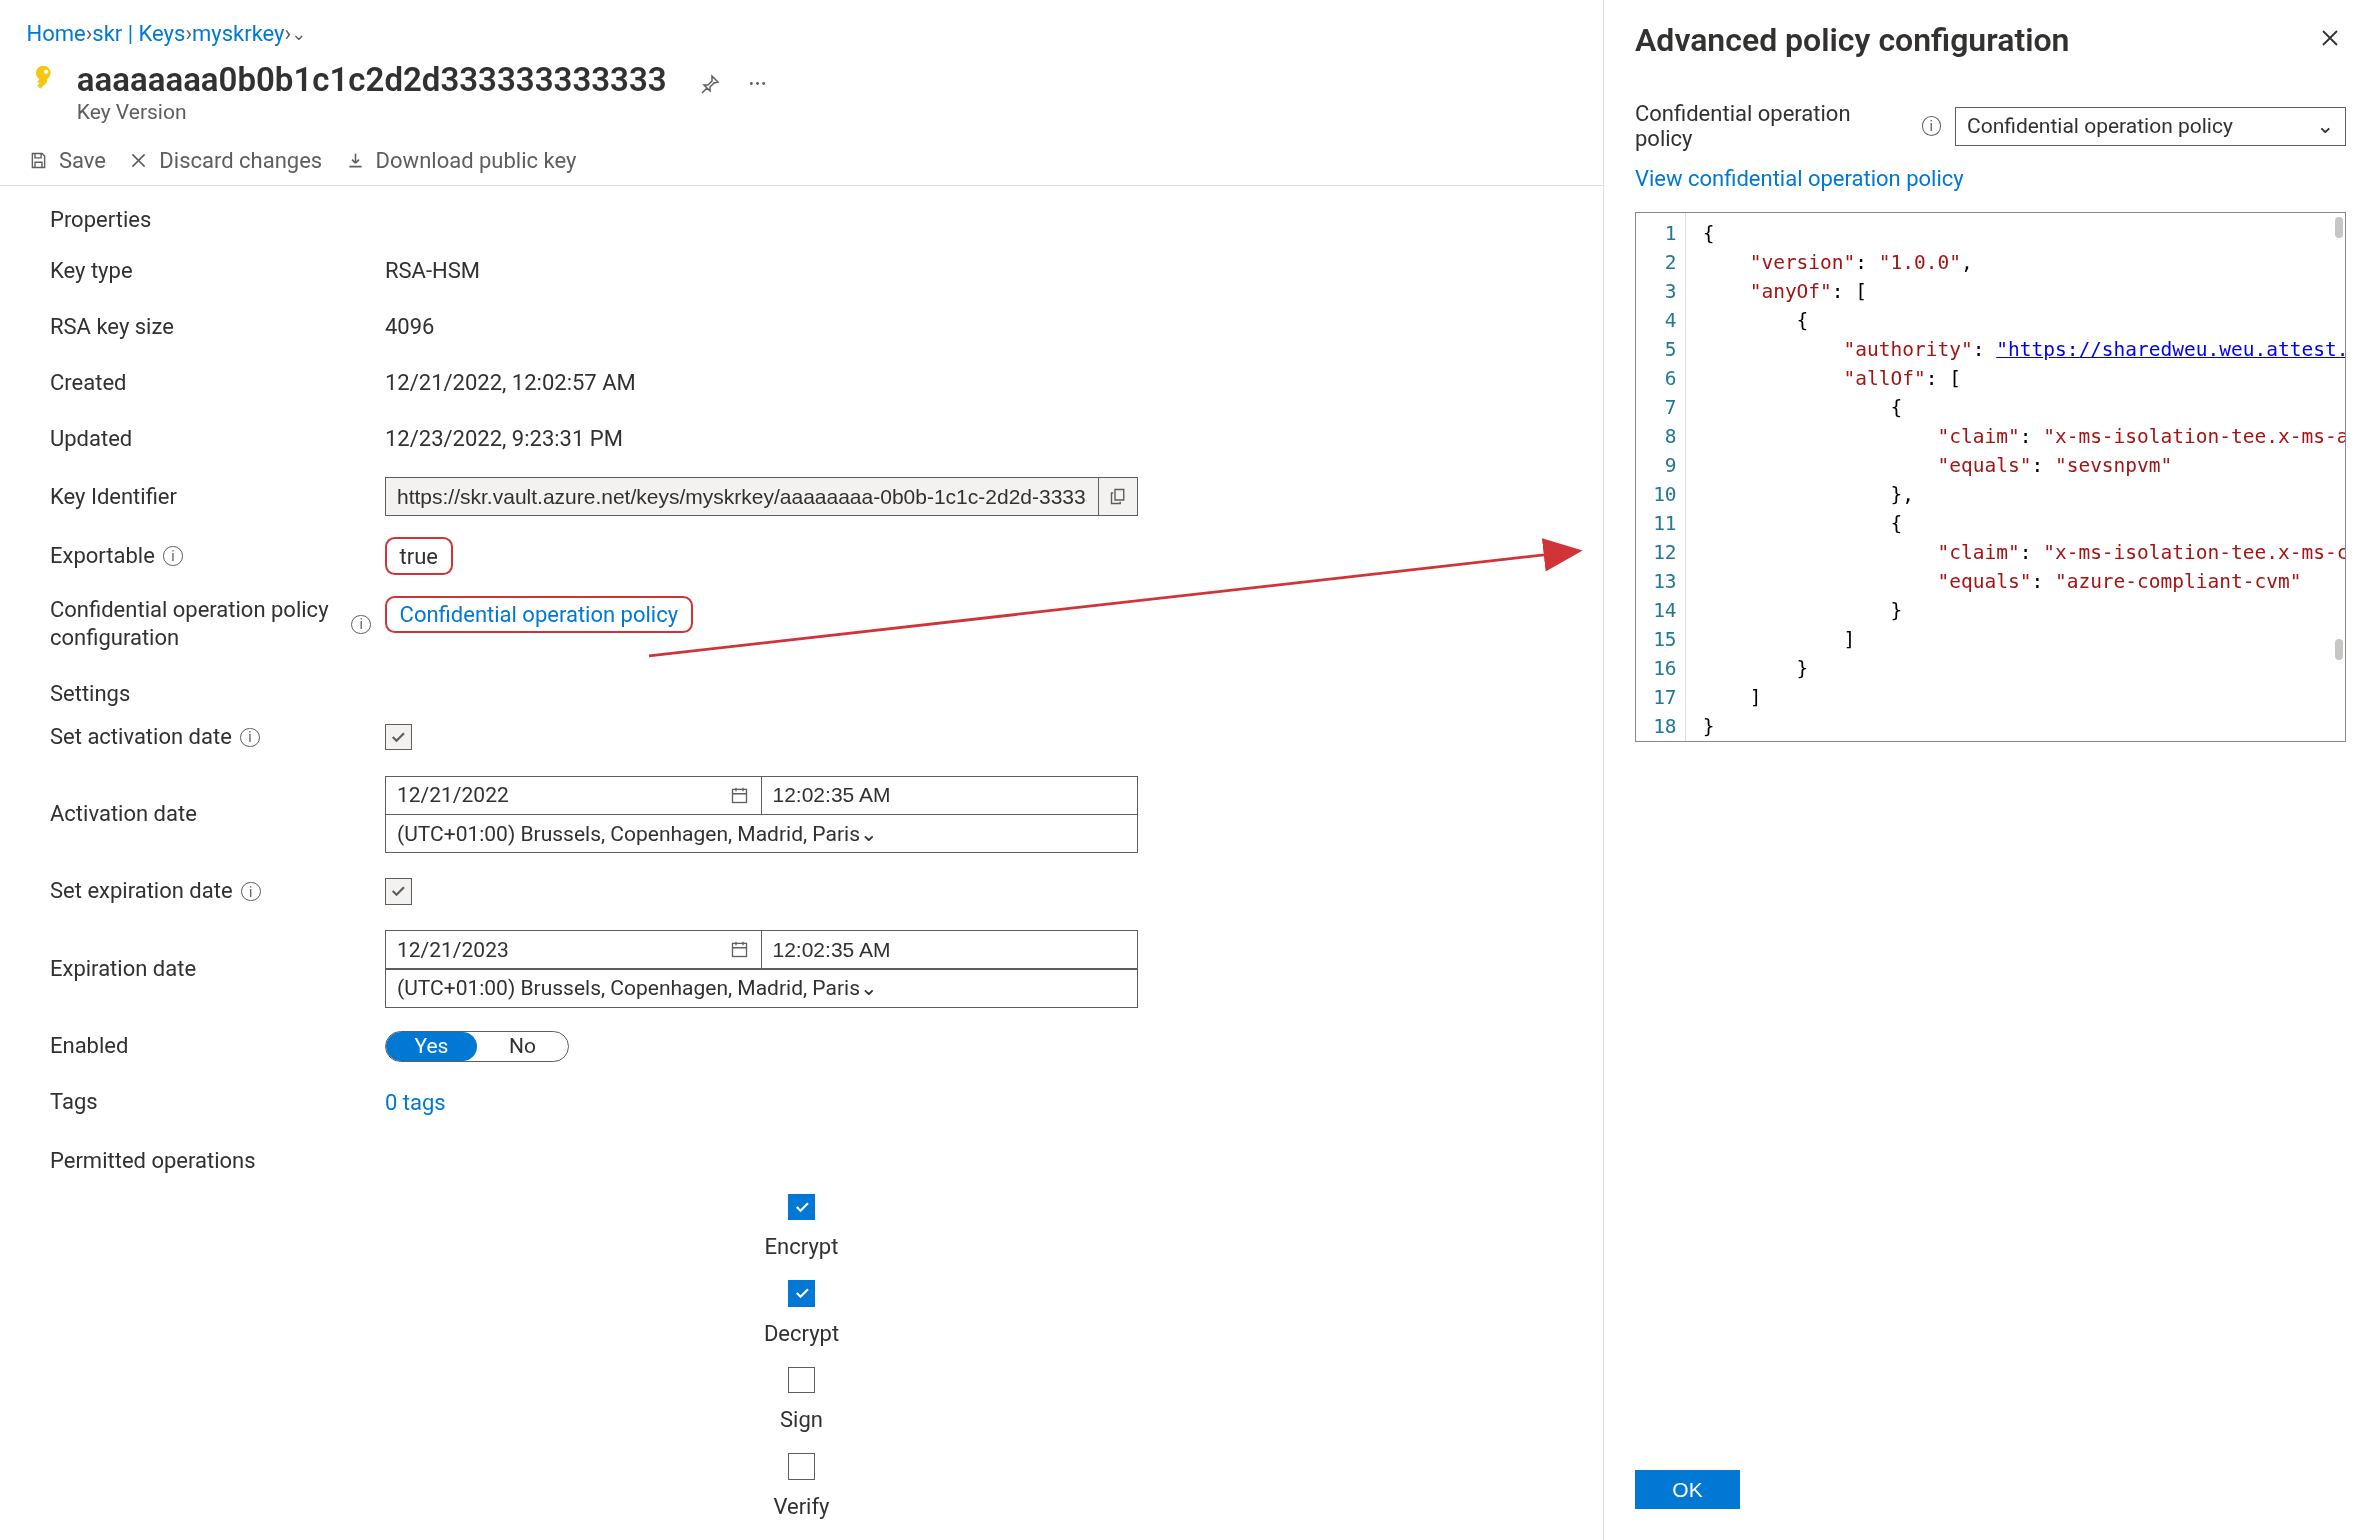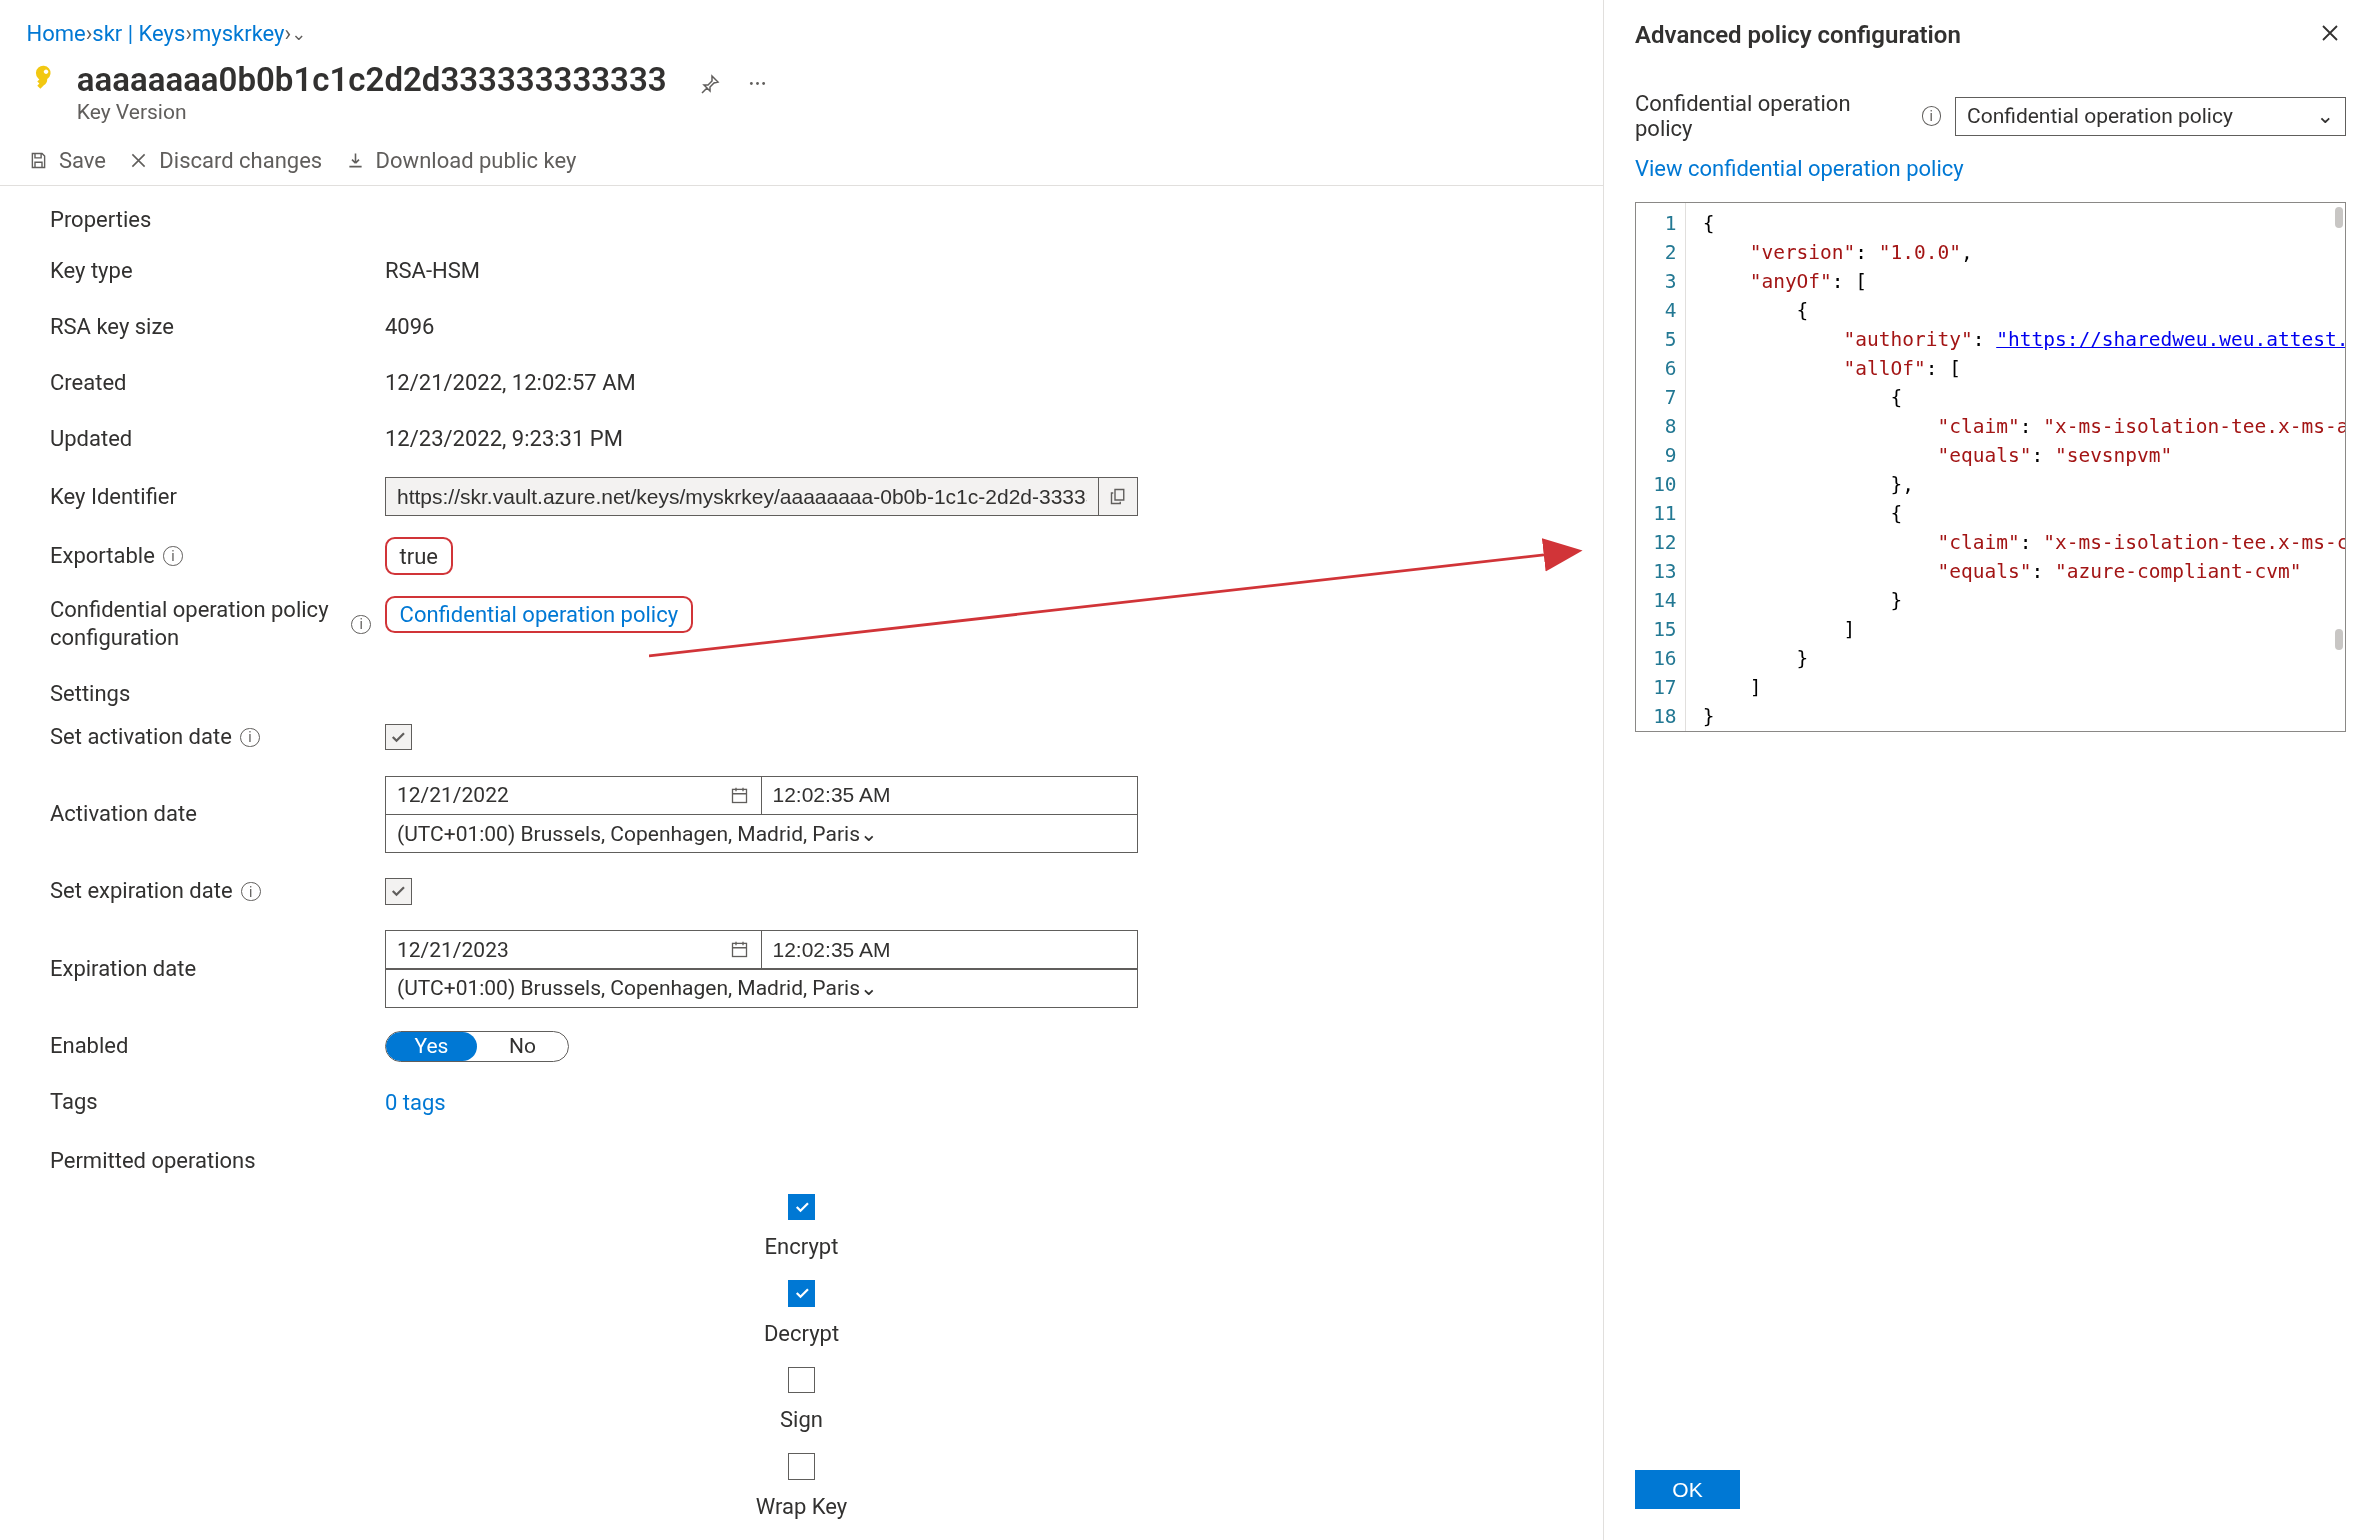--- a/index.html
+++ b/index.html
@@ -248,21 +248,21 @@
     height: 140px;
     pointer-events:none;
   }
 
   
   .panel-header {
     display:flex; align-items:center; justify-content:space-between;
     margin-bottom: 42px;
   }
   .panel-title {
-    font-size: 24px;
+    font-size: 32px;
     font-weight: 600;
   }
   .panel-close { width:28px; height:28px; cursor:pointer; color:#323130; }
   .panel-row {
     display:flex; align-items:center; gap: 14px;
     margin-bottom: 15.3px;
   }
   .panel-label { font-size: 22px; display:flex; align-items:center; gap:8.4px; flex:1;}
   .panel-select {
     width: 391px;
@@ -544,20 +544,24 @@
           <span class="chk checked-blue">
               <svg viewBox="0 0 24 24">
                 <path fill="none" stroke="#fff" stroke-width="3" d="M5 12l5 5L20 7"></path>
               </svg>
             </span>
           <span>Decrypt</span>
         </div>
         <div class="chk-row">
           <span class="chk"></span>
           <span>Sign</span>
+        </div>
+        <div class="chk-row">
+          <span class="chk"></span>
+          <span>Verify</span>
         </div>
         <div class="chk-row">
           <span class="chk"></span>
           <span>Wrap Key</span>
         </div>
         <div class="chk-row">
           <span class="chk"></span>
           <span>Unwrap Key</span>
         </div>
       </div>

